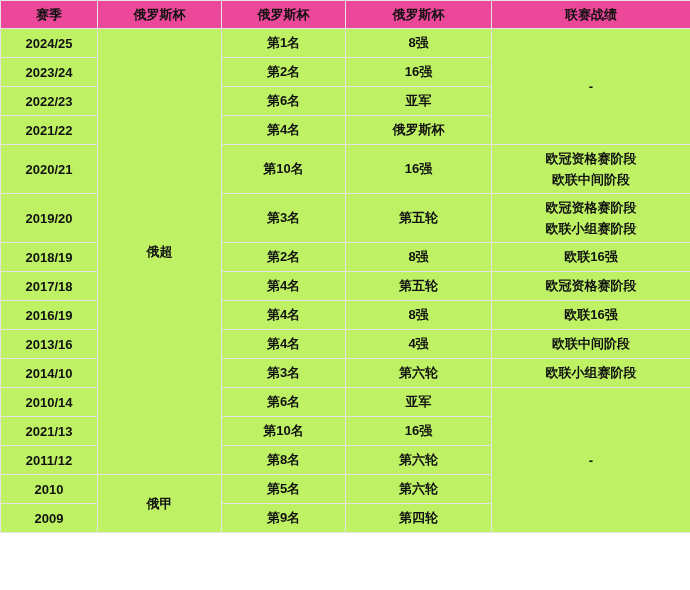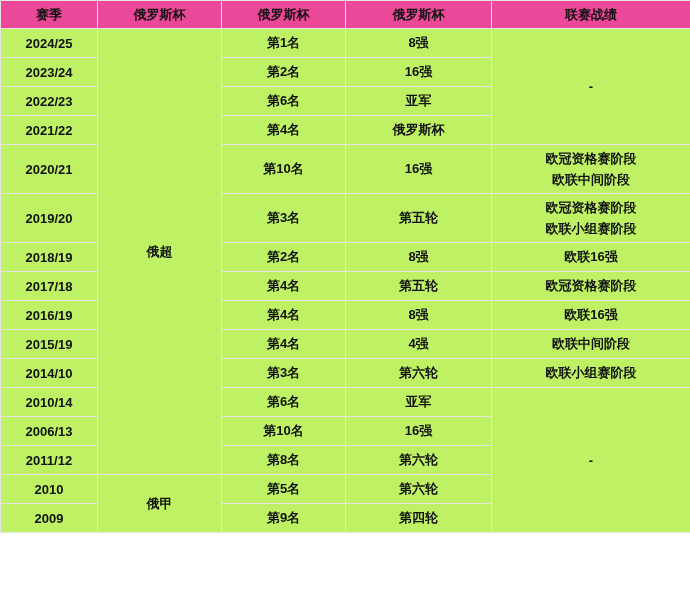--- a/index.html
+++ b/index.html
@@ -125,39 +125,39 @@
       <td>第五轮</td>
       <td>欧冠资格赛阶段</td>
     </tr>
     <tr>
       <td>2016/19</td>
       <td>第4名</td>
       <td>8强</td>
       <td>欧联16强</td>
     </tr>
     <tr>
-      <td>2015/19</td>
+      <td>2013/16</td>
       <td>第4名</td>
       <td>4强</td>
       <td>欧联中间阶段</td>
     </tr>
     <tr>
       <td>2014/10</td>
       <td>第3名</td>
       <td>第六轮</td>
       <td>欧联小组赛阶段</td>
     </tr>
     <tr>
       <td>2010/14</td>
       <td>第6名</td>
       <td>亚军</td>
       <td rowspan="5">-</td>
     </tr>
     <tr>
-      <td>2006/13</td>
+      <td>2021/13</td>
       <td>第10名</td>
       <td>16强</td>
     </tr>
     <tr>
       <td>2011/12</td>
       <td>第8名</td>
       <td>第六轮</td>
     </tr>
     <tr>
       <td>2010</td>

